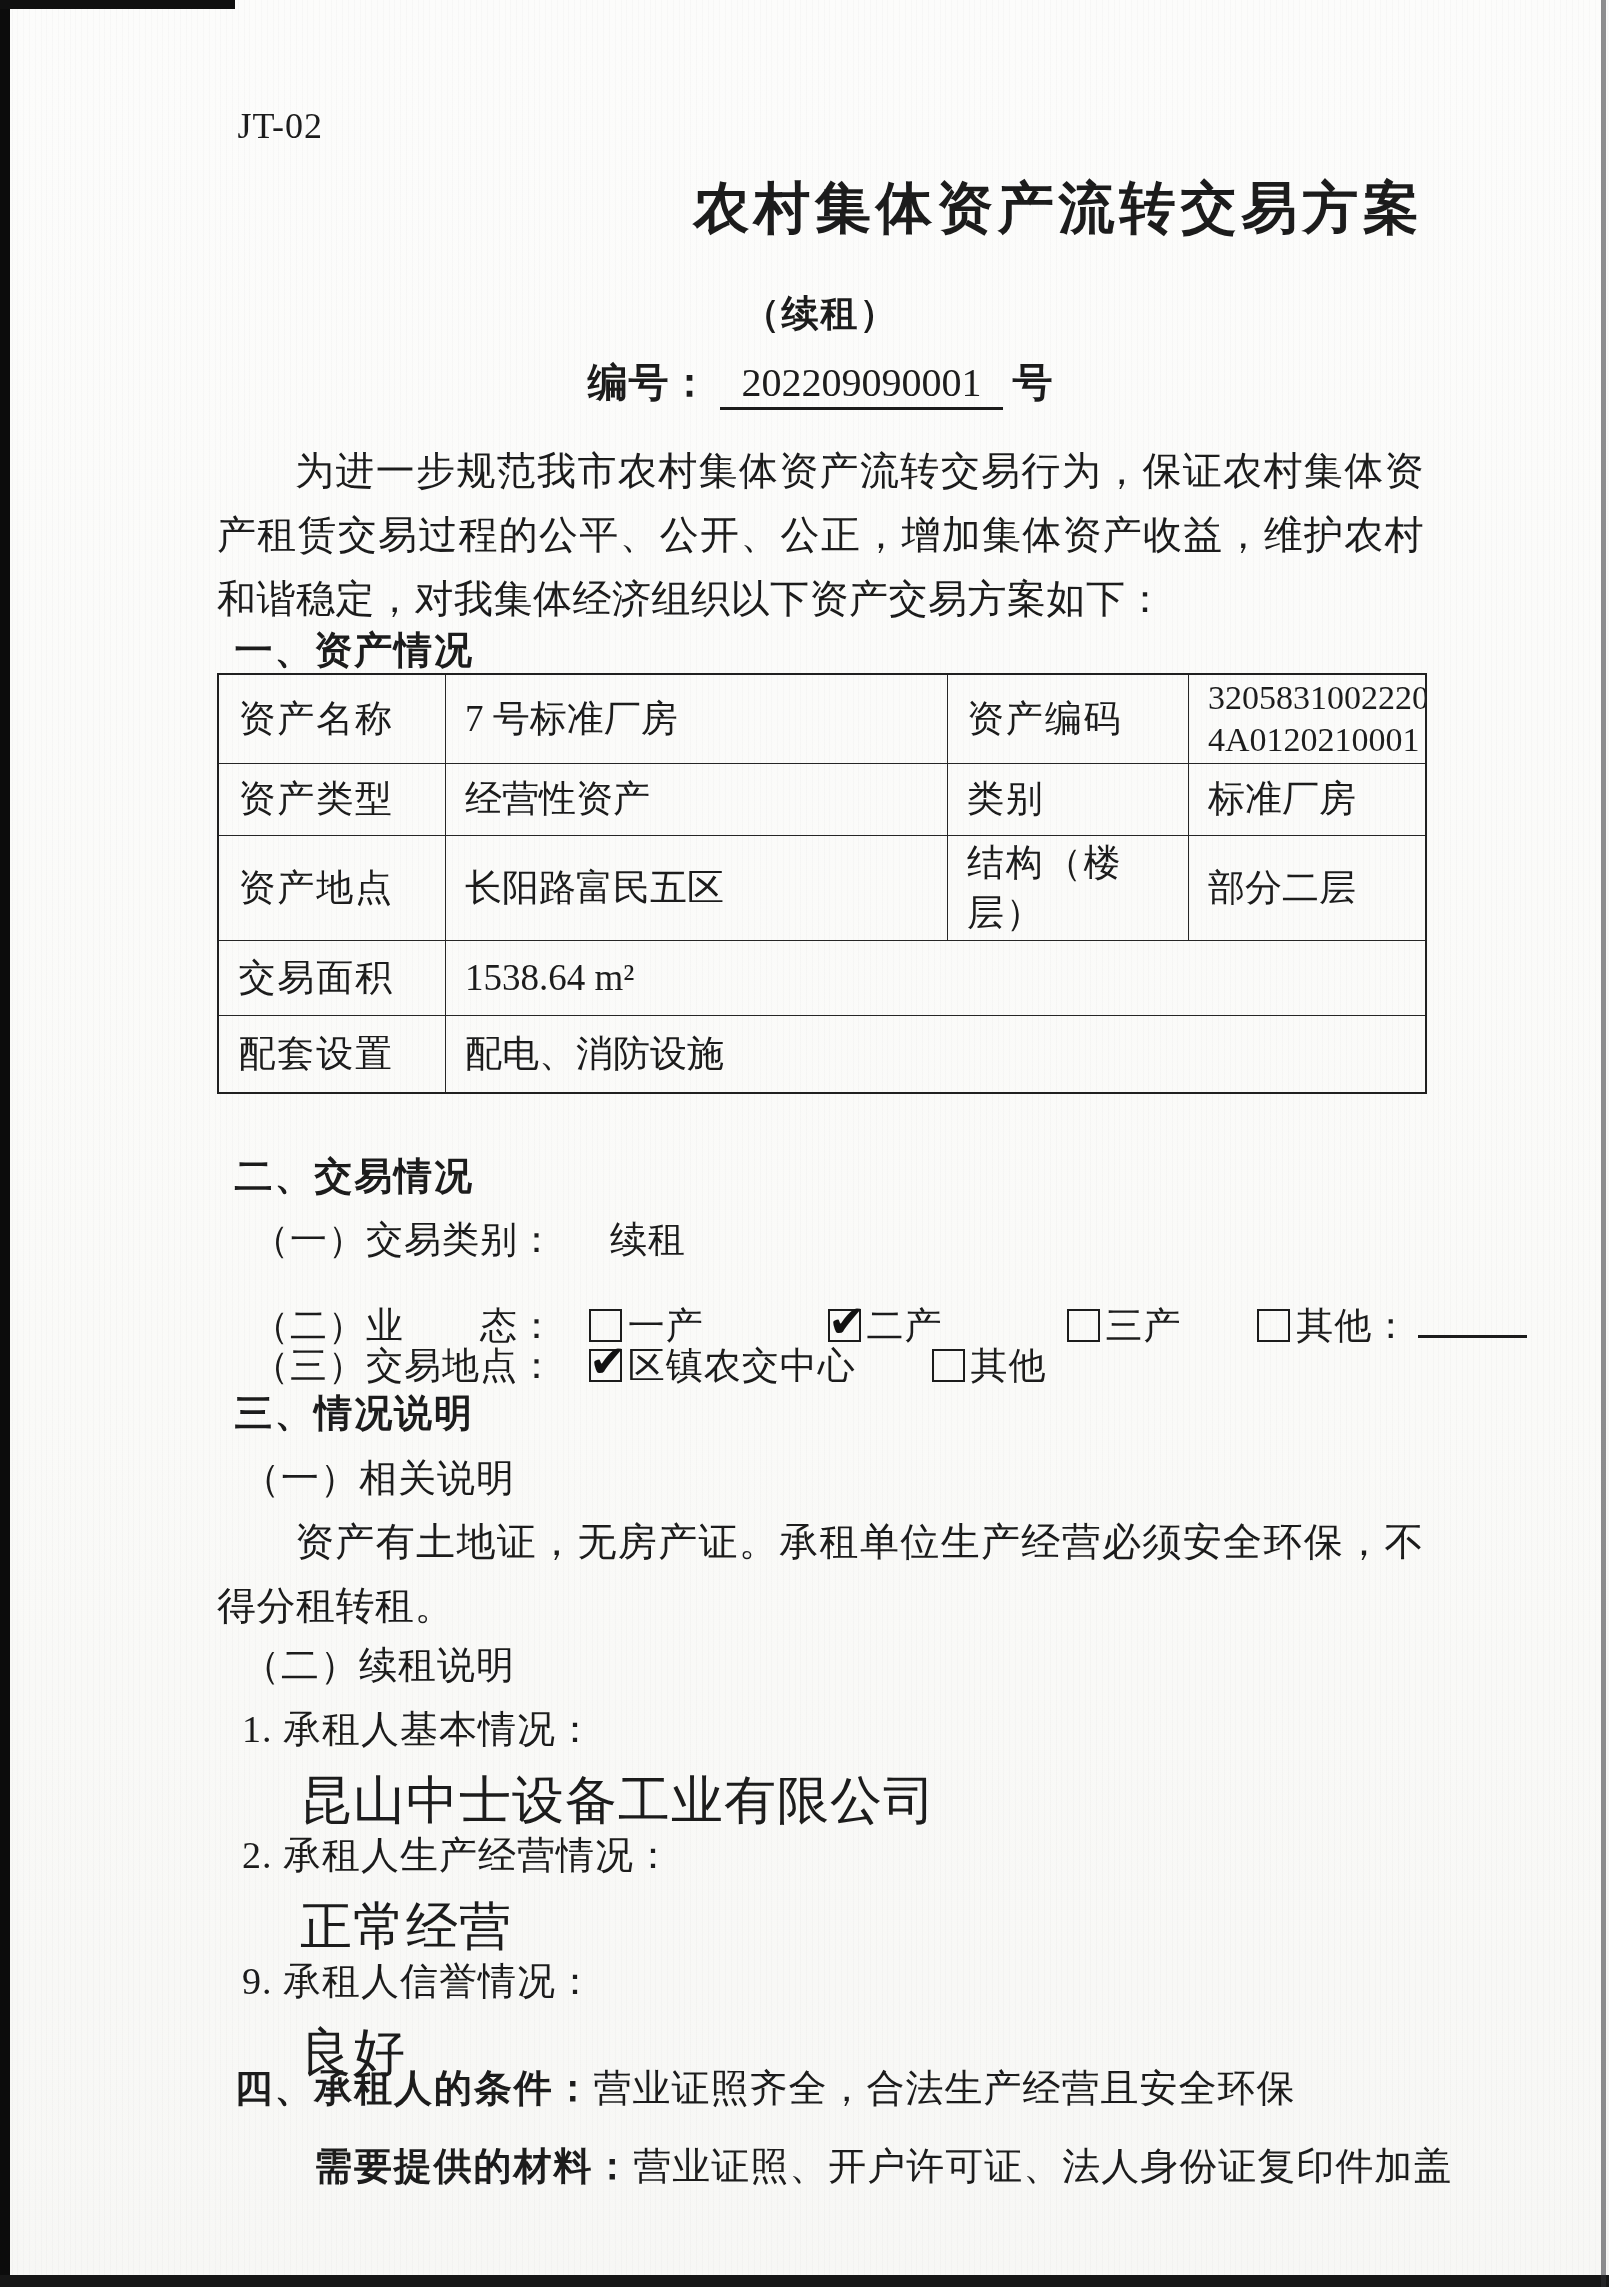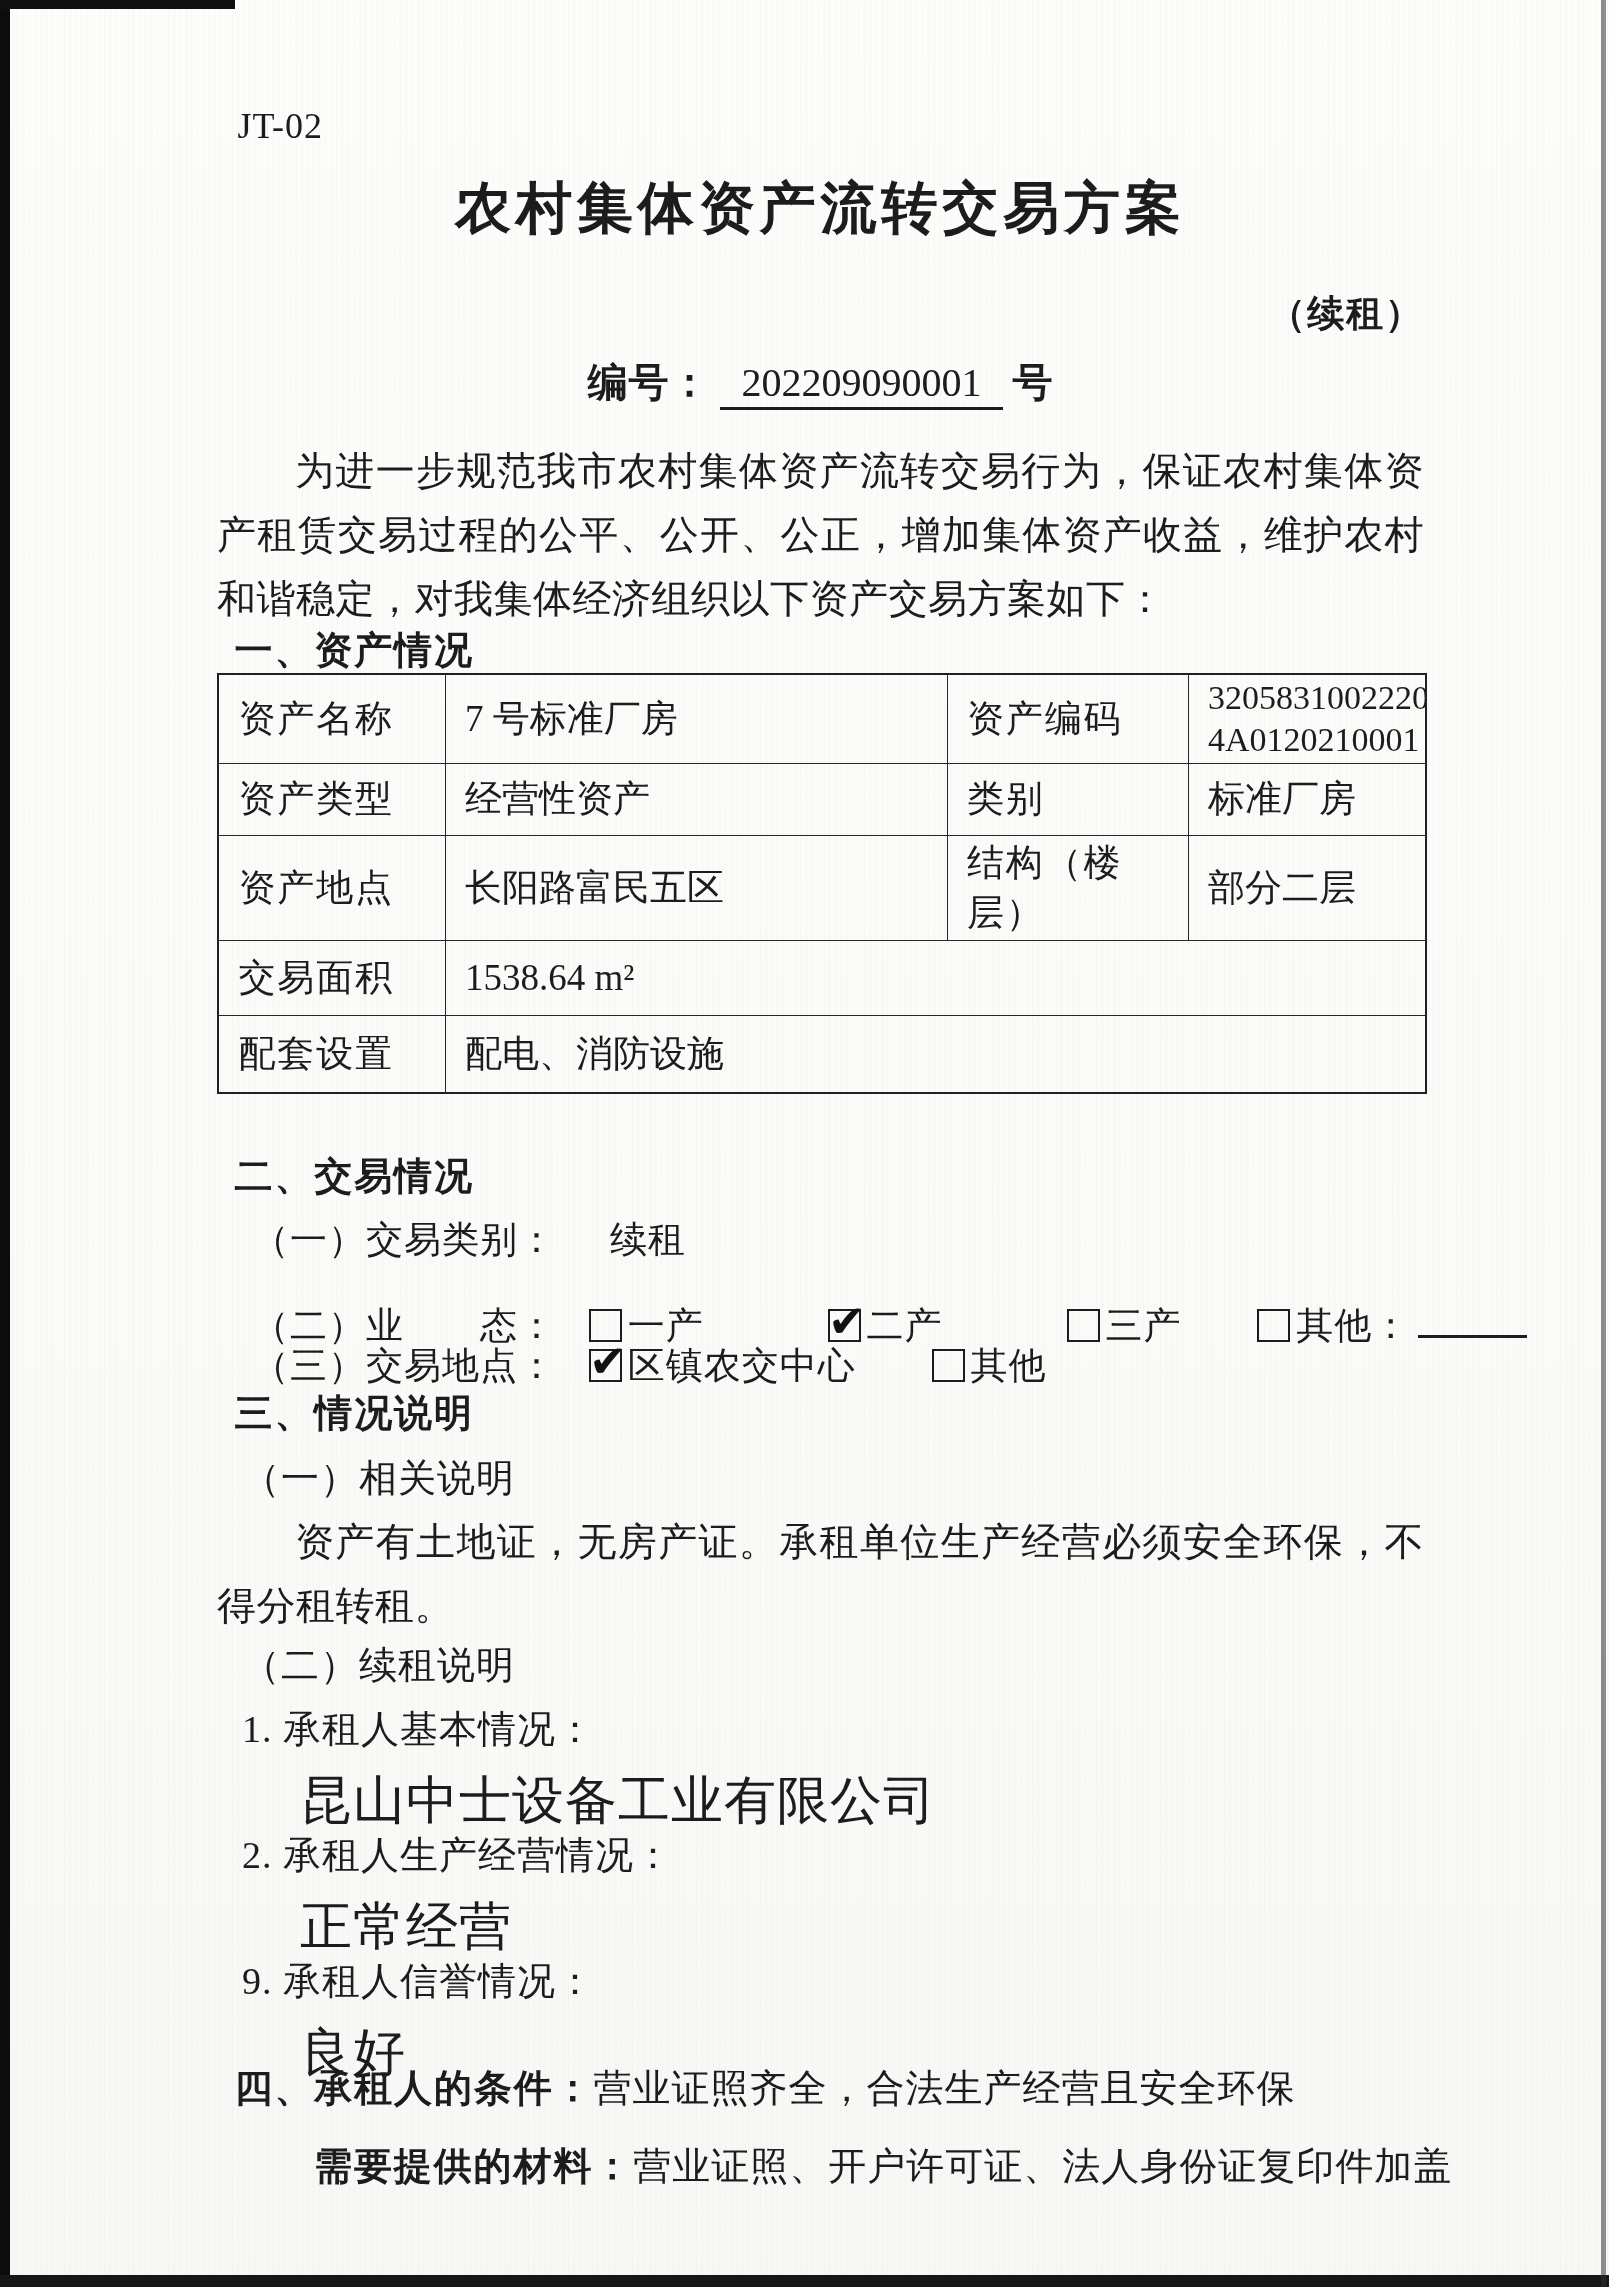--- a/index.html
+++ b/index.html
@@ -23,26 +23,26 @@
   .edge-bottom{position:absolute;left:0;top:2275px;width:1610px;height:12.6px;background:#161616;}
   .edge-topleft{position:absolute;left:0;top:0;width:235px;height:8.7px;background:#101010;}
   .edge-right{position:absolute;left:1601px;top:0;width:4.9px;height:2287px;background:rgba(50,50,52,0.55);}
 
   .content{position:absolute;left:217px;top:0;width:1207px;}
 
   .jt-code{position:absolute;left:20.4px;top:105px;font-size:36px;letter-spacing:1px;}
 
   .doc-title{
     position:absolute;left:0;top:171px;width:1207px;
-    text-align:center;
+    text-align:right;
     font-family:"Liberation Sans", sans-serif;
     font-weight:700;font-size:56px;letter-spacing:4.9px;
   }
   .doc-subtitle{
-    position:absolute;left:0;top:289px;width:1207px;text-align:right;
+    position:absolute;left:0;top:289px;width:1207px;text-align:center;
     font-family:"Liberation Sans", sans-serif;font-weight:700;font-size:37px;letter-spacing:1.9px;
   }
   .doc-number{
     position:absolute;left:0;top:355px;width:1207px;text-align:center;font-size:40px;
   }
   .doc-number .num-label,.doc-number .num-suffix{
     font-family:"Liberation Sans", sans-serif;font-weight:700;letter-spacing:1px;
   }
   .doc-number .num-value{
     font-family:"Liberation Serif", serif;

